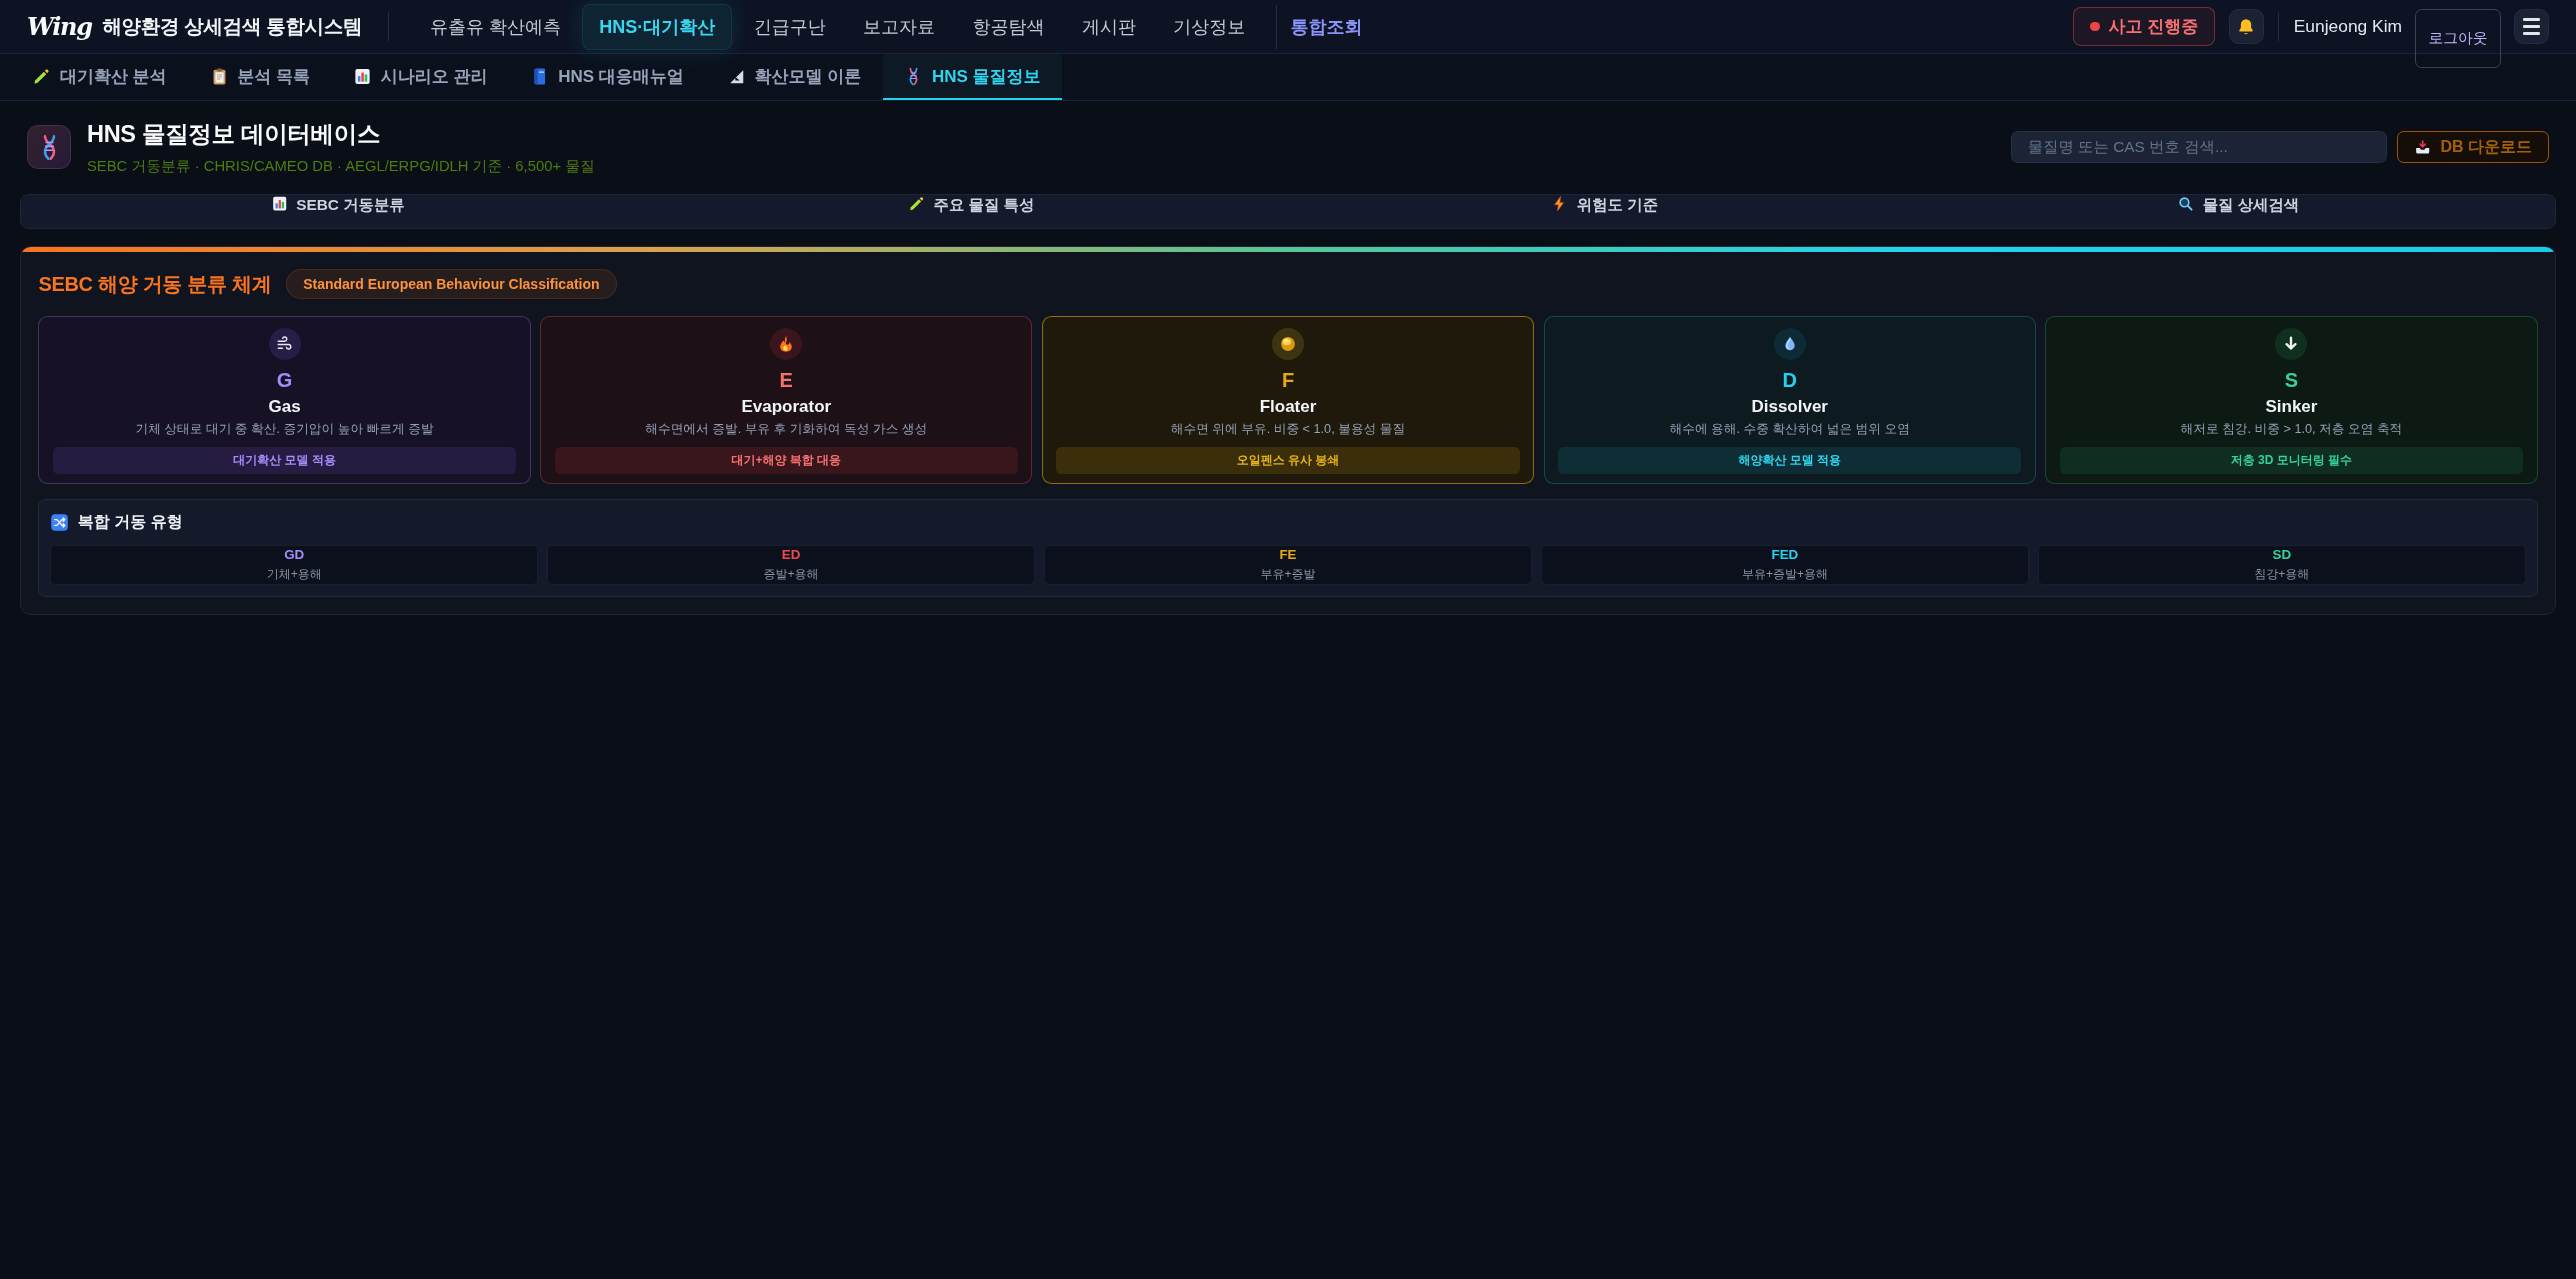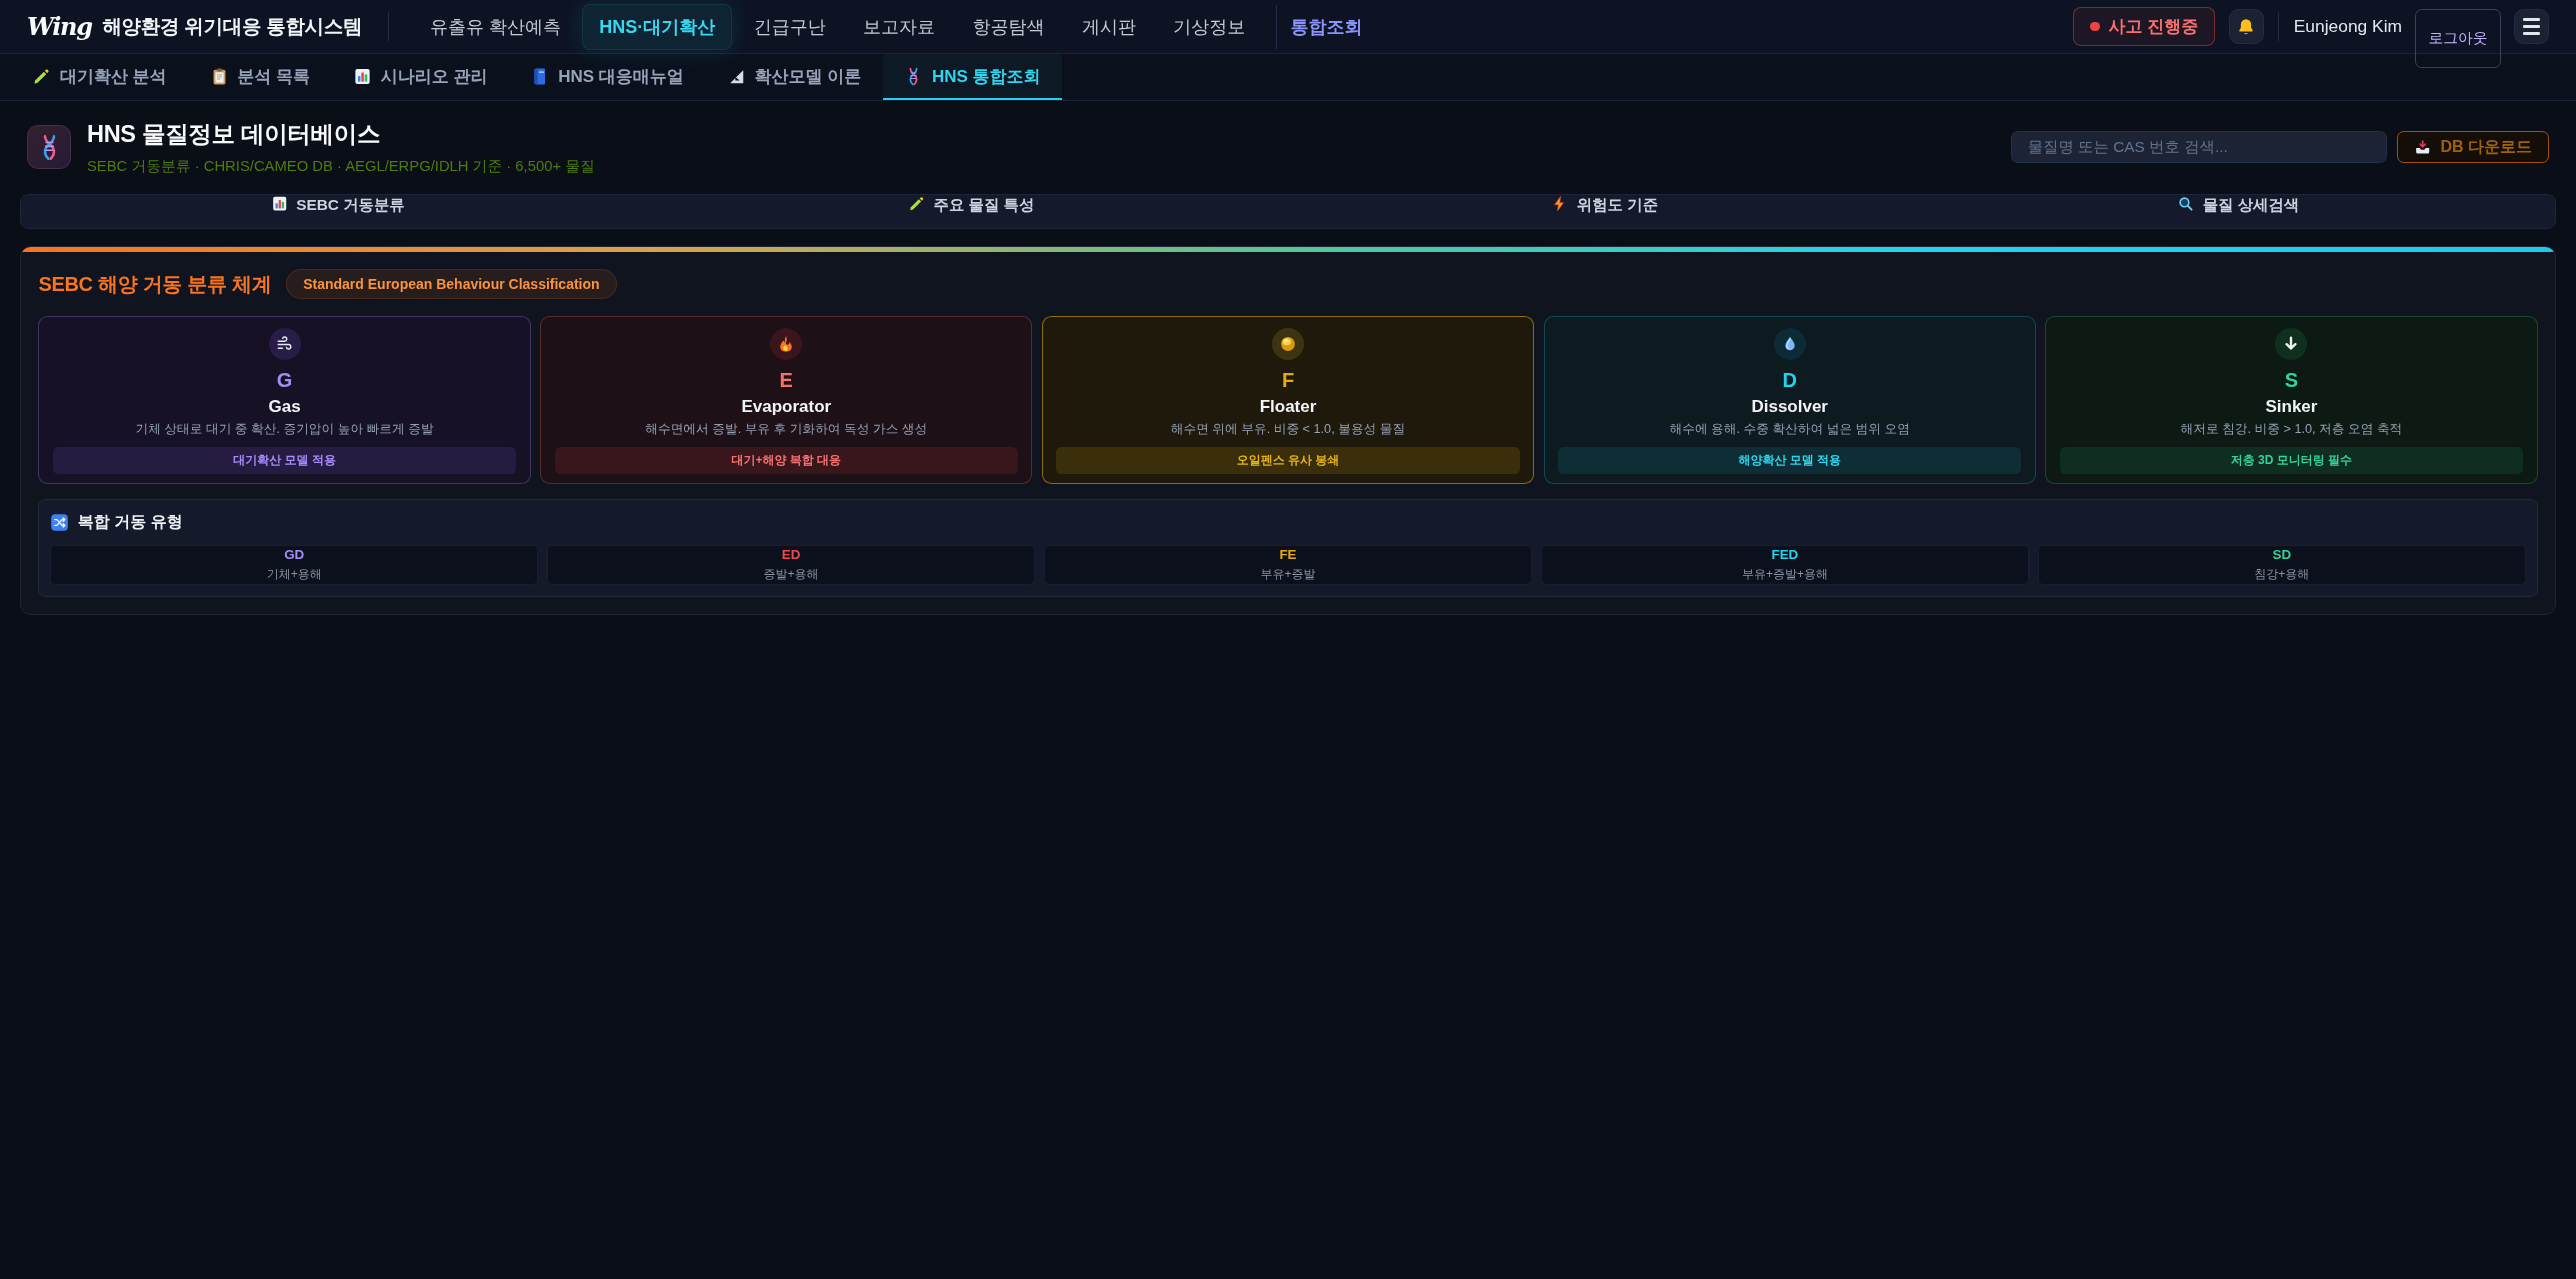--- a/index.html
+++ b/index.html
@@ -149,21 +149,21 @@
   .mini-label { font-size:12px; color:#8b95a8; }
   .mc-gd { color:#a78bfa; } .mc-ed { color:#f0484f; } .mc-fe { color:#e7a912; }
   .mc-fed { color:#22d3ee; } .mc-sd { color:#34d399; }
 </style>
 </head>
 <body>
 
 <header class="topbar">
   <div class="brand">
     <span class="logo-mark">Wing</span>
-    <span class="app-title">해양환경 위기대응 통합시스템</span>
+    <span class="app-title">해양환경 상세검색 통합시스템</span>
   </div>
   <div class="v-div"></div>
   <nav class="nav">
     <span class="nav-item">유출유 확산예측</span>
     <span class="nav-item active">HNS·대기확산</span>
     <span class="nav-item">긴급구난</span>
     <span class="nav-item">보고자료</span>
     <span class="nav-item">항공탐색</span>
     <span class="nav-item">게시판</span>
     <span class="nav-item">기상정보</span>
@@ -247,21 +247,21 @@
     <span>확산모델 이론</span>
   </div>
   <div class="subtab active">
     <span>
       <svg width="19" height="19" viewBox="0 0 24 24" fill="none" stroke-linecap="round">
         <path d="M8 2c0 7 8 6.5 8 13.5 0 3-1.5 5-3 6.5" stroke="#f25c8a" stroke-width="2.2"></path>
         <path d="M16 2c0 7-8 6.5-8 13.5 0 3 1.5 5 3 6.5" stroke="#3aa0f0" stroke-width="2.2"></path>
         <path d="M9 7.5h6M8.6 11h6.8M9 14.5h6" stroke="#b49af5" stroke-width="1.4"></path>
       </svg>
     </span>
-    <span>HNS 통합조회</span>
+    <span>HNS 물질정보</span>
   </div>
 </nav>
 
 <section class="page-header">
   <div class="hicon">
     <span>
       <svg width="27" height="27" viewBox="0 0 24 24" fill="none" stroke-linecap="round">
         <path d="M8 2c0 7 8 6.5 8 13.5 0 3-1.5 5-3 6.5" stroke="#f25c8a" stroke-width="2.2"></path>
         <path d="M16 2c0 7-8 6.5-8 13.5 0 3 1.5 5 3 6.5" stroke="#3aa0f0" stroke-width="2.2"></path>
         <path d="M9 7.5h6M8.6 11h6.8M9 14.5h6" stroke="#b49af5" stroke-width="1.4"></path>

